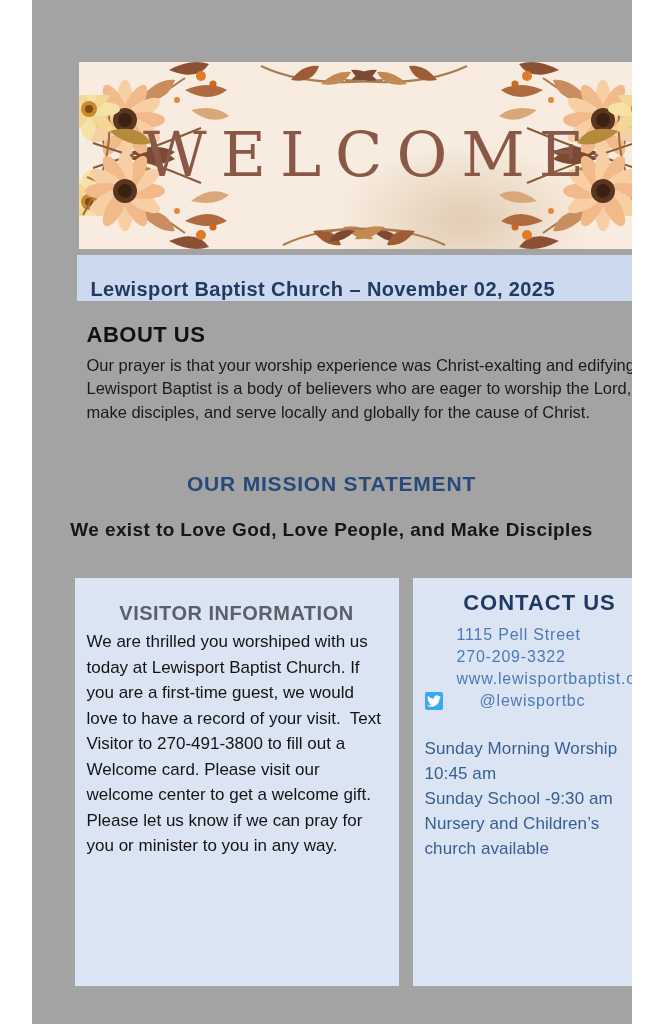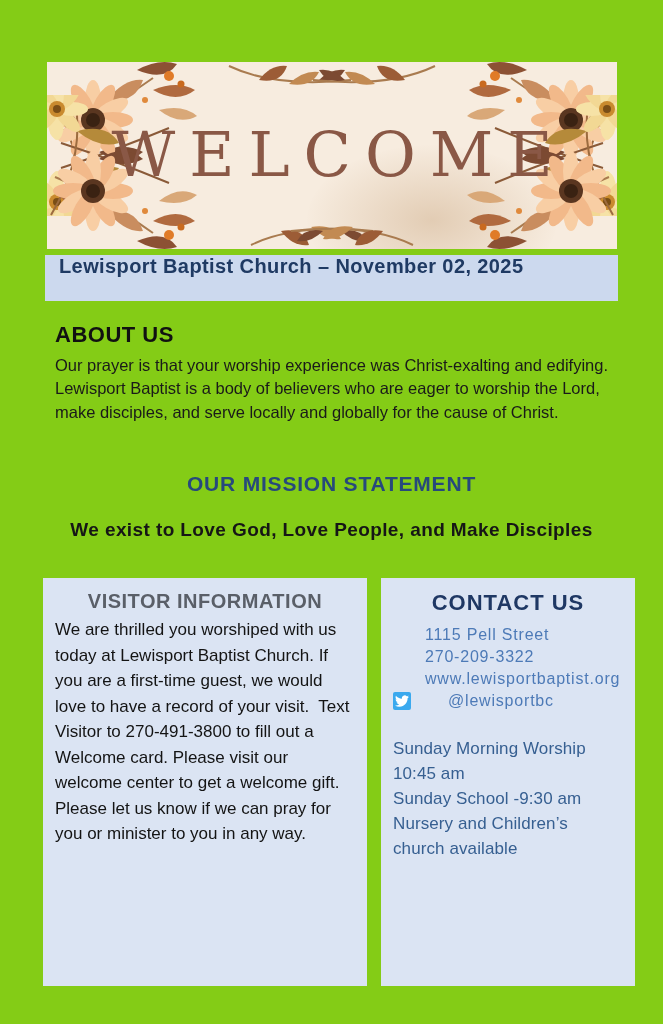--- a/index.html
+++ b/index.html
@@ -1,20 +1,20 @@
 <!DOCTYPE html>
 <html><head>
 <meta charset="utf-8">
 <style>
   html,body{margin:0;padding:0;background:#ffffff;}
   .page{
     position:relative;
-    width:663px;height:1024px;
+    width:600px;height:1024px;
     margin:0 auto;
-    background:#84cc16;
+    background:#a3a3a3;
     font-family:"Liberation Sans", sans-serif;
     overflow:hidden;
   }
 
   
   .banner{
     position:absolute;left:47px;top:62px;width:570px;height:187px;
     background:#f7ecdf;
     overflow:hidden;
   }
@@ -41,21 +41,21 @@
   .sprig{position:absolute;width:130px;height:50px;pointer-events:none;}
   .sprig.t1{left:178px;top:-4px;}
   .sprig.t2{right:178px;top:-4px;transform:scaleX(-1);}
   .sprig.b1{left:200px;bottom:-4px;transform:scaleY(-1);}
   .sprig.b2{right:200px;bottom:-4px;transform:scale(-1,-1);}
 
   
   .header-bar{
     position:absolute;left:45px;top:255px;width:573px;height:46px;
     background:#ccd9ee;
-    display:flex;align-items:flex-start;
+    display:flex;align-items:flex-end;
     box-sizing:border-box;padding-left:14px;
   }
   .header-bar .title{
     color:#1f3a63;font-weight:bold;font-size:20px;letter-spacing:0.4px;
   }
 
   
   .about{position:absolute;left:55px;top:322px;width:578px;}
   .about-heading{
     font-size:22px;font-weight:800;color:#111111;letter-spacing:0.5px;
@@ -78,21 +78,21 @@
   
   .panel{
     position:absolute;top:578px;height:408px;background:#dbe4f3;
     box-sizing:border-box;
   }
   .panel.visitor{left:43px;width:324px;padding:8px 12px;}
   .panel.contact{left:381px;width:254px;padding:10px 12px;}
 
   .visitor-heading{
     text-align:center;color:#5a5f68;font-weight:800;font-size:20px;letter-spacing:0.5px;
-    margin:4px 0 4px 0;
+    margin:16px 0 4px 0;
   }
   .visitor-body{
     font-size:17px;color:#141414;line-height:1.5;margin:0;
     white-space:pre-wrap;
   }
 
   .contact-heading{
     text-align:center;color:#1f3864;font-weight:800;font-size:22px;letter-spacing:1px;
     margin:2px 0 8px 0;
   }

